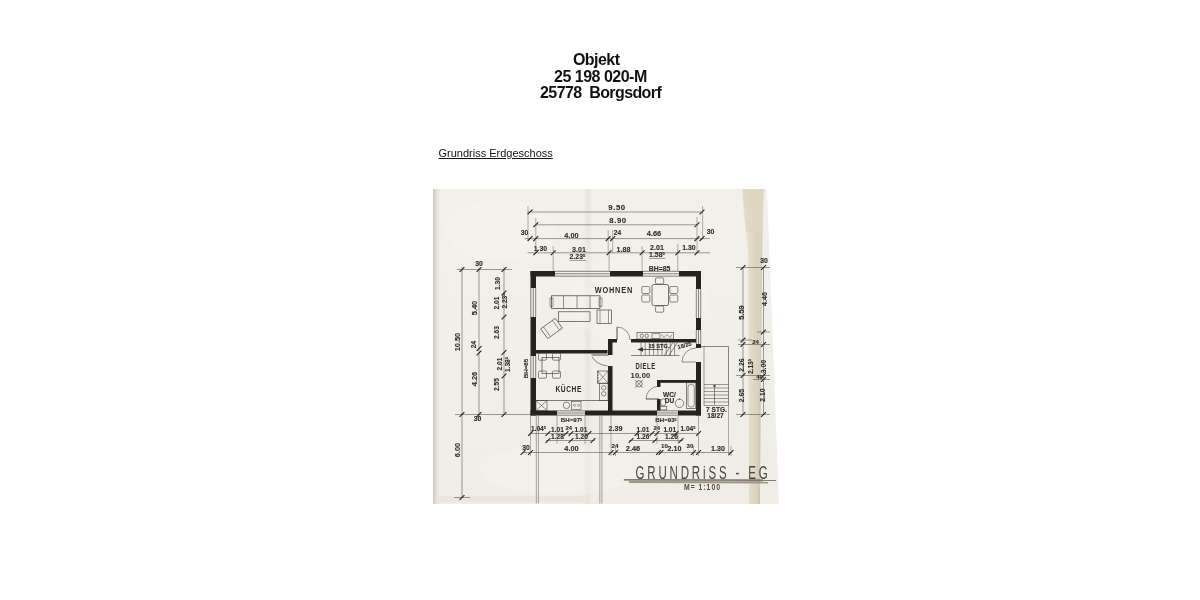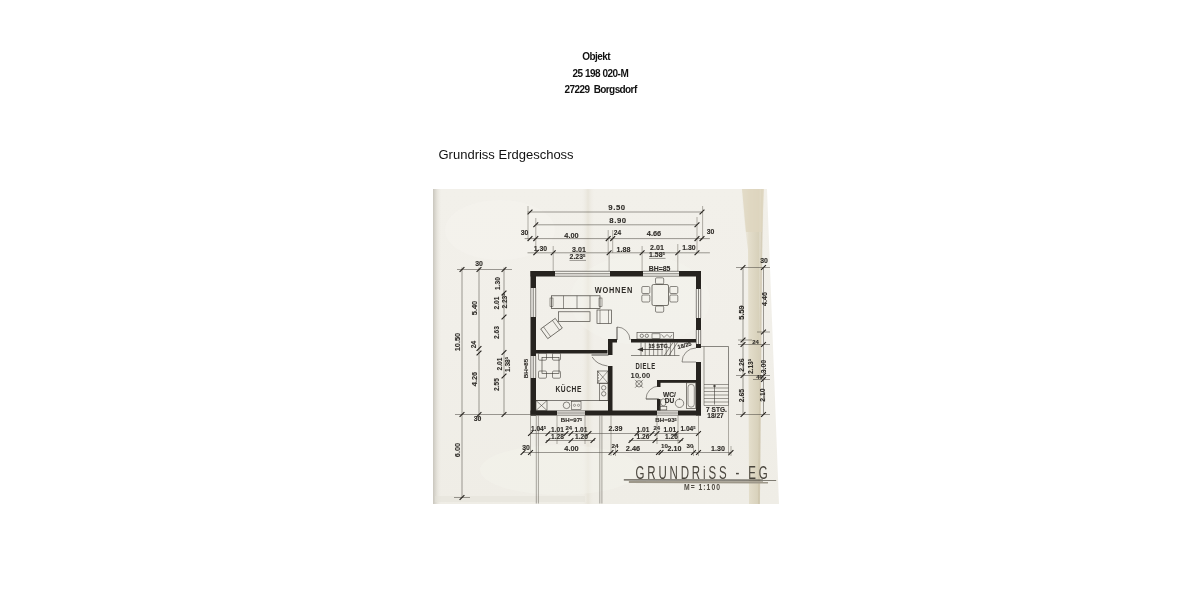--- a/index.html
+++ b/index.html
@@ -1,23 +1,23 @@
 <!DOCTYPE html>
 <html><head><meta charset="utf-8">
 <style>
 html,body{margin:0;padding:0;width:1200px;height:600px;background:#ffffff;overflow:hidden}
 body{font-family:"Liberation Sans",sans-serif}
-.hdr{position:absolute;text-align:center;font-weight:bold;font-size:10px;color:#111;white-space:pre}
-.lbl{position:absolute;left:438.5px;top:147px;font-size:13px;color:#111;}
+.hdr{position:absolute;text-align:center;font-weight:bold;font-size:16px;color:#111;white-space:pre}
+.lbl{position:absolute;left:438.5px;top:147px;font-size:11px;color:#111;text-decoration:underline}
 svg text{font-family:"Liberation Sans",sans-serif}
 </style></head>
 <body>
 <div class="hdr" style="left:496.2px;top:51.4px;width:200px;letter-spacing:-0.55px">Objekt</div>
 <div class="hdr" style="left:500.4px;top:67.9px;width:200px;letter-spacing:-0.5px">25 198 020-M</div>
-<div class="hdr" style="left:500.6px;top:83.6px;width:200px;letter-spacing:-0.6px">27229  Borgsdorf</div>
+<div class="hdr" style="left:500.6px;top:83.6px;width:200px;letter-spacing:-0.6px">25778  Borgsdorf</div>
 <div class="lbl">Grundriss Erdgeschoss</div>
 <svg style="position:absolute;left:433px;top:188px" width="346" height="318" viewBox="433 188 346 318">
 <defs>
 <linearGradient id="pg" x1="0" y1="0" x2="0" y2="1">
 <stop offset="0" stop-color="#f2f0ea"></stop>
         <stop offset="0.5" stop-color="#f1efe9"></stop>
         <stop offset="1" stop-color="#efede6"></stop>
 </linearGradient>
 <linearGradient id="lft" x1="0" y1="0" x2="1" y2="0">
 <stop offset="0" stop-color="#c9c6bd"></stop>

